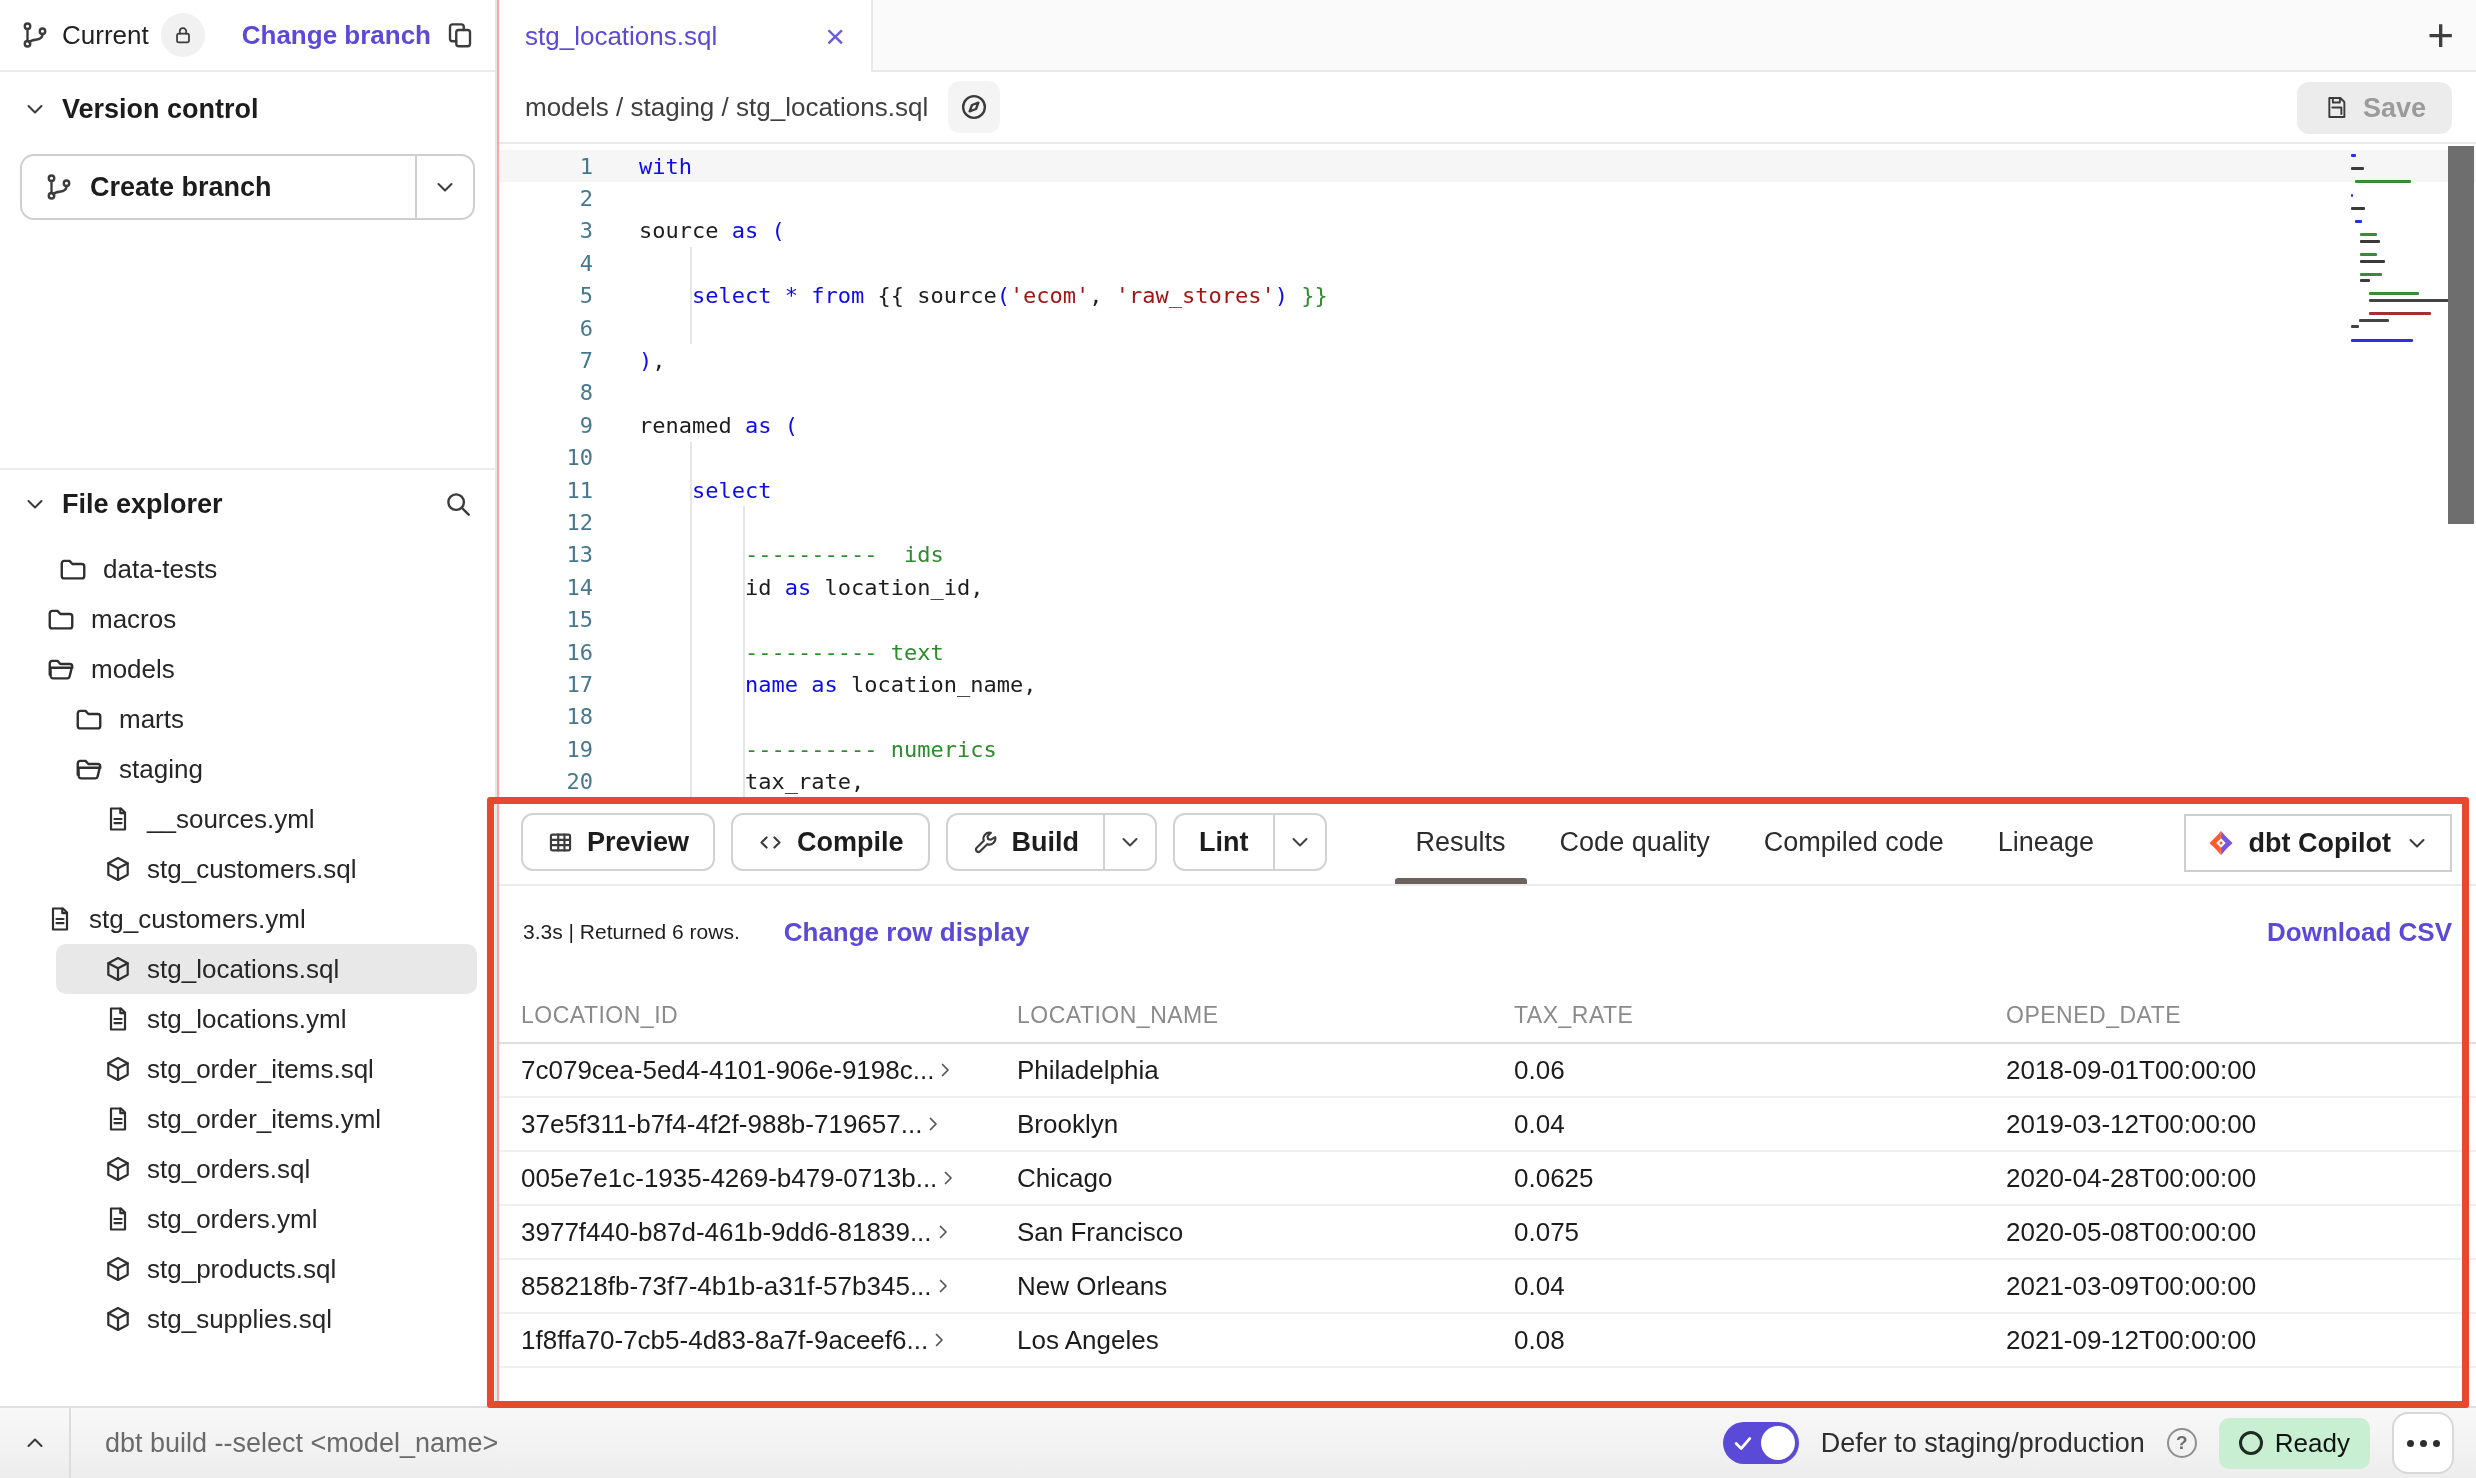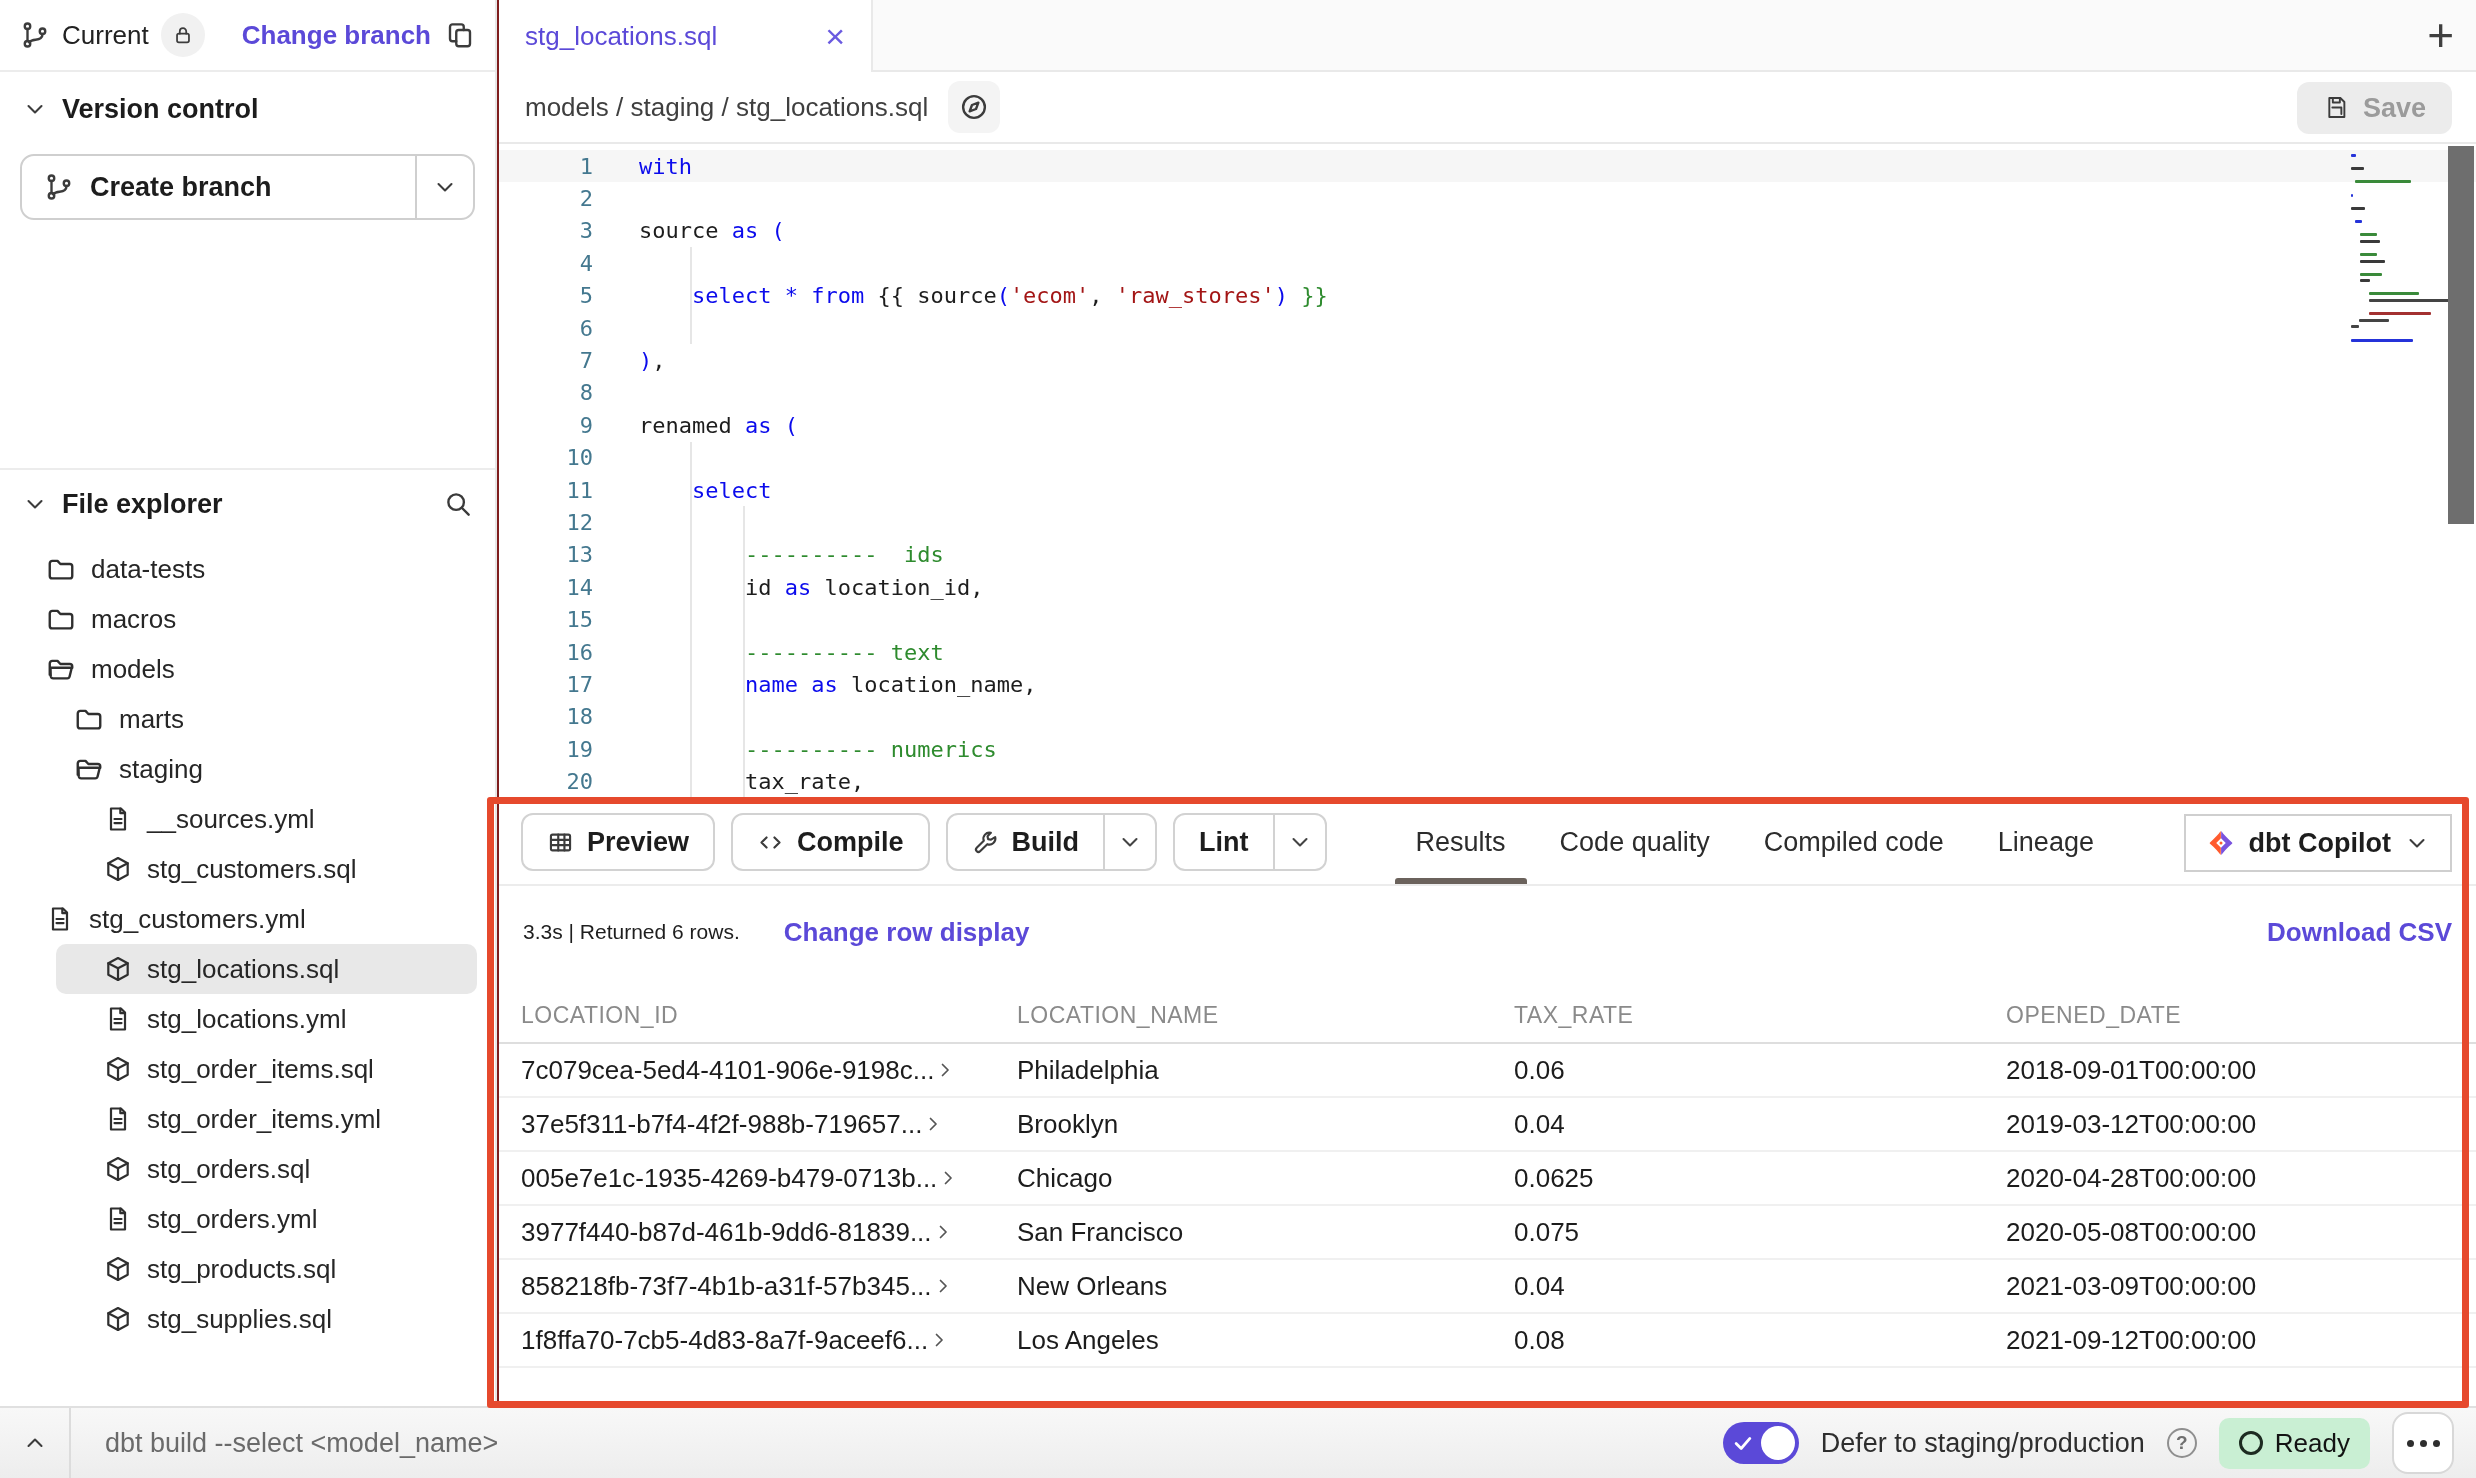--- a/index.html
+++ b/index.html
@@ -1,17 +1,17 @@
 <!DOCTYPE html>
 <html><head>
 <meta charset="utf-8">
 <style>
   *{box-sizing:border-box;margin:0;padding:0}
   html,body{width:2476px;height:1478px;background:#fff;font-family:"Liberation Sans","DejaVu Sans",sans-serif;}
-  #app{position:relative;width:2476px;height:1478px;overflow:hidden;background:#7f1d1d;color:#1f1f1f;}
+  #app{position:relative;width:2476px;height:1478px;overflow:hidden;background:#fca5a5;color:#1f1f1f;}
 
   
   #sidebar{position:absolute;left:0;top:0;width:497px;height:1406px;background:#fff;border-right:2px solid #e7e7e7;}
   #sidebar-top{position:absolute;left:0;top:0;right:0;height:72px;display:flex;align-items:center;padding:0 20px;border-bottom:2px solid #ececec;}
   .branch-widget{display:flex;align-items:center;gap:12px;}
   .branch-label{font-size:26px;color:#222;font-weight:500;}
   .lock-chip{width:44px;height:44px;border-radius:50%;background:#f1f1f1;display:flex;align-items:center;justify-content:center;color:#333;}
   .change-branch{margin-left:auto;display:flex;align-items:center;gap:14px;}
   .link{color:#5B49D8;font-size:26px;font-weight:600;cursor:pointer;}
   .icon{display:inline-flex;align-items:center;justify-content:center;color:#3c3c3c;}
@@ -181,21 +181,21 @@
       <span class="section-title">File explorer</span>
       <span class="icon search">
           <svg width="30" height="30" viewBox="0 0 24 24" fill="none" stroke="currentColor" stroke-width="1.9" stroke-linecap="round" stroke-linejoin="round">
             <circle cx="10.5" cy="10.5" r="6.2"></circle>
             <path d="M15.2 15.2 20.5 20.5"></path>
           </svg>
         </span>
     </div>
 
     <div id="file-tree">
-        <div class="tree-row" style="padding-left: 46px;">
+        <div class="tree-row" style="padding-left: 58px;">
           <span class="icon tree-icon">
             <svg width="30" height="30" viewBox="0 0 24 24" fill="none" stroke="currentColor" stroke-width="1.9" stroke-linecap="round" stroke-linejoin="round">
               <path d="M3 7.5a2 2 0 0 1 2-2h4.2L11.5 8H19a2 2 0 0 1 2 2v7.5a2 2 0 0 1-2 2H5a2 2 0 0 1-2-2z"></path>
             </svg>
           </span>
           <span class="tree-label">data-tests</span>
         </div>
         <div class="tree-row" style="padding-left: 46px;">
           <span class="icon tree-icon">
             <svg width="30" height="30" viewBox="0 0 24 24" fill="none" stroke="currentColor" stroke-width="1.9" stroke-linecap="round" stroke-linejoin="round">

